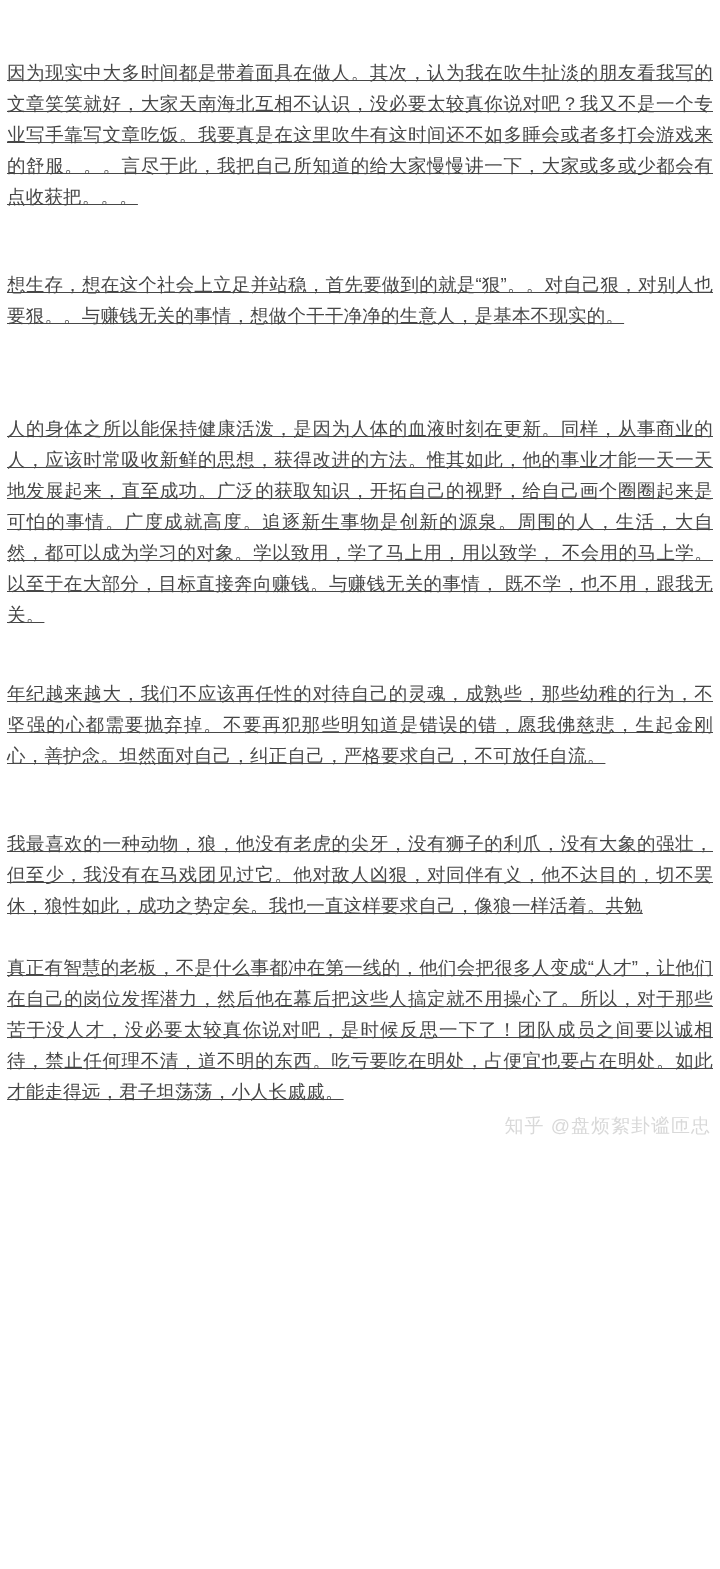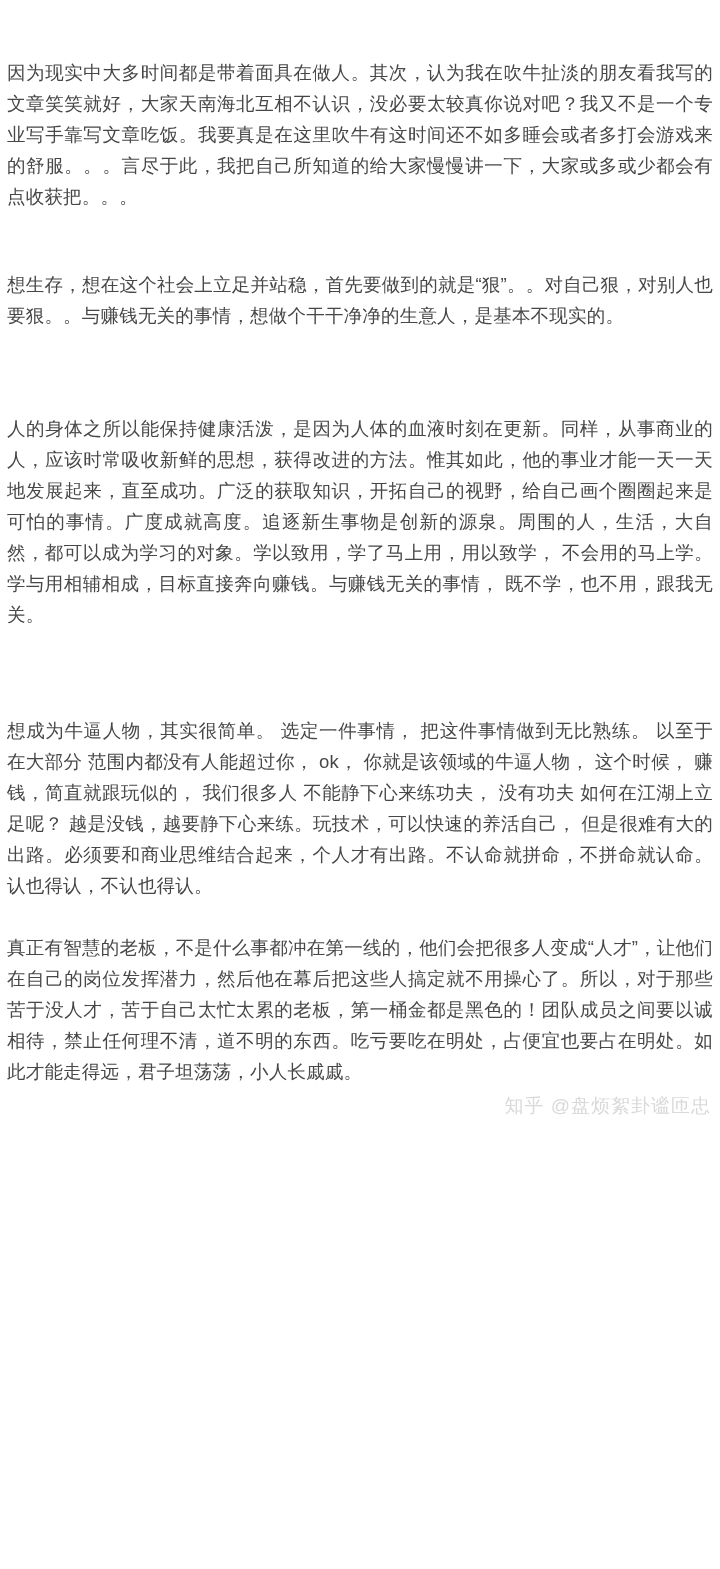--- a/index.html
+++ b/index.html
@@ -17,20 +17,21 @@
     padding: 57px 7px 0 7px;
     color: #474747;
     font-size: 18.5px;
     line-height: 31px;
     text-align: justify;
     letter-spacing: 0.2px;
   }
   .article p {
     margin: 0;
     word-break: break-all;
+    text-decoration: underline;
   }
   .gap-p2 { margin-top: 55px !important; }
   .gap-p3 { margin-top: 57px !important; }
   .gap-p4 { margin-top: 82px !important; }
   .gap-p5 { margin-top: 48px !important; }
   .gap-p6 { margin-top: 85px !important; }
   .gap-p7 { margin-top: 57px !important; }
   .gap-p8 { margin-top: 31px !important; }
   .watermark {
     margin-top: 6px;
@@ -42,18 +43,19 @@
     letter-spacing: 1px;
     user-select: none;
   }
 </style>
 </head>
 <body>
 
 <div class="article">
   <p>因为现实中大多时间都是带着面具在做人。其次，认为我在吹牛扯淡的朋友看我写的文章笑笑就好，大家天南海北互相不认识，没必要太较真你说对吧？我又不是一个专业写手靠写文章吃饭。我要真是在这里吹牛有这时间还不如多睡会或者多打会游戏来的舒服。。。言尽于此，我把自己所知道的给大家慢慢讲一下，大家或多或少都会有点收获把。。。</p>
   <p class="gap-p3">想生存，想在这个社会上立足并站稳，首先要做到的就是“狠”。。对自己狠，对别人也要狠。。与赚钱无关的事情，想做个干干净净的生意人，是基本不现实的。</p>
-  <p class="gap-p4">人的身体之所以能保持健康活泼，是因为人体的血液时刻在更新。同样，从事商业的人，应该时常吸收新鲜的思想，获得改进的方法。惟其如此，他的事业才能一天一天地发展起来，直至成功。广泛的获取知识，开拓自己的视野，给自己画个圈圈起来是可怕的事情。广度成就高度。追逐新生事物是创新的源泉。周围的人，生活，大自然，都可以成为学习的对象。学以致用，学了马上用，用以致学， 不会用的马上学。 学与用相辅相成，目标直接奔向赚钱。与赚钱无关的事情， 既不学，也不用，跟我无关。</p>
-  <p class="gap-p6">想成为牛逼人物，其实很简单。 选定一件事情， 把这件事情做到无比熟练。 以至于在大部分 范围内都没有人能超过你， ok， 你就是该领域的牛逼人物， 这个时候， 赚钱，简直就跟玩似的， 我们很多人 不能静下心来练功夫， 没有功夫 如何在江湖上立足呢？ 越是没钱，越要静下心来练。玩技术，可以快速的养活自己， 但是很难有大的出路。必须要和商业思维结合起来，个人才有出路。不认命就拼命，不拼命就认命。 认也得认，不认也得认。</p>
-  <p class="gap-p8">真正有智慧的老板，不是什么事都冲在第一线的，他们会把很多人变成“人才”，让他们在自己的岗位发挥潜力，然后他在幕后把这些人搞定就不用操心了。所以，对于那些苦于没人才，苦于自己太忙太累的老板，第一桶金都是黑色的！团队成员之间要以诚相待，禁止任何理不清，道不明的东西。吃亏要吃在明处，占便宜也要占在明处。如此才能走得远，君子坦荡荡，小人长戚戚。</p>
+  <p class="gap-p4">人的身体之所以能保持健康活泼，是因为人体的血液时刻在更新。同样，从事商业的人，应该时常吸收新鲜的思想，获得改进的方法。惟其如此，他的事业才能一天一天地发展起来，直至成功。广泛的获取知识，开拓自己的视野，给自己画个圈圈起来是可怕的事情。广度成就高度。追逐新生事物是创新的源泉。周围的人，生活，大自然，都可以成为学习的对象。学以致用，学了马上用，用以致学， 不会用的马上学。 以至于在大部分，目标直接奔向赚钱。与赚钱无关的事情， 既不学，也不用，跟我无关。</p>
+  <p class="gap-p5">年纪越来越大，我们不应该再任性的对待自己的灵魂，成熟些，那些幼稚的行为，不坚强的心都需要抛弃掉。不要再犯那些明知道是错误的错，愿我佛慈悲，生起金刚心，善护念。坦然面对自己，纠正自己，严格要求自己，不可放任自流。</p>
+  <p class="gap-p7">我最喜欢的一种动物，狼，他没有老虎的尖牙，没有狮子的利爪，没有大象的强壮，但至少，我没有在马戏团见过它。他对敌人凶狠，对同伴有义，他不达目的，切不罢休，狼性如此，成功之势定矣。我也一直这样要求自己，像狼一样活着。共勉</p>
+  <p class="gap-p8">真正有智慧的老板，不是什么事都冲在第一线的，他们会把很多人变成“人才”，让他们在自己的岗位发挥潜力，然后他在幕后把这些人搞定就不用操心了。所以，对于那些苦于没人才，没必要太较真你说对吧，是时候反思一下了！团队成员之间要以诚相待，禁止任何理不清，道不明的东西。吃亏要吃在明处，占便宜也要占在明处。如此才能走得远，君子坦荡荡，小人长戚戚。</p>
 </div>
 
 <div class="watermark">知乎 @盘烦絮卦谧匝忠</div>
 
 </body></html>

